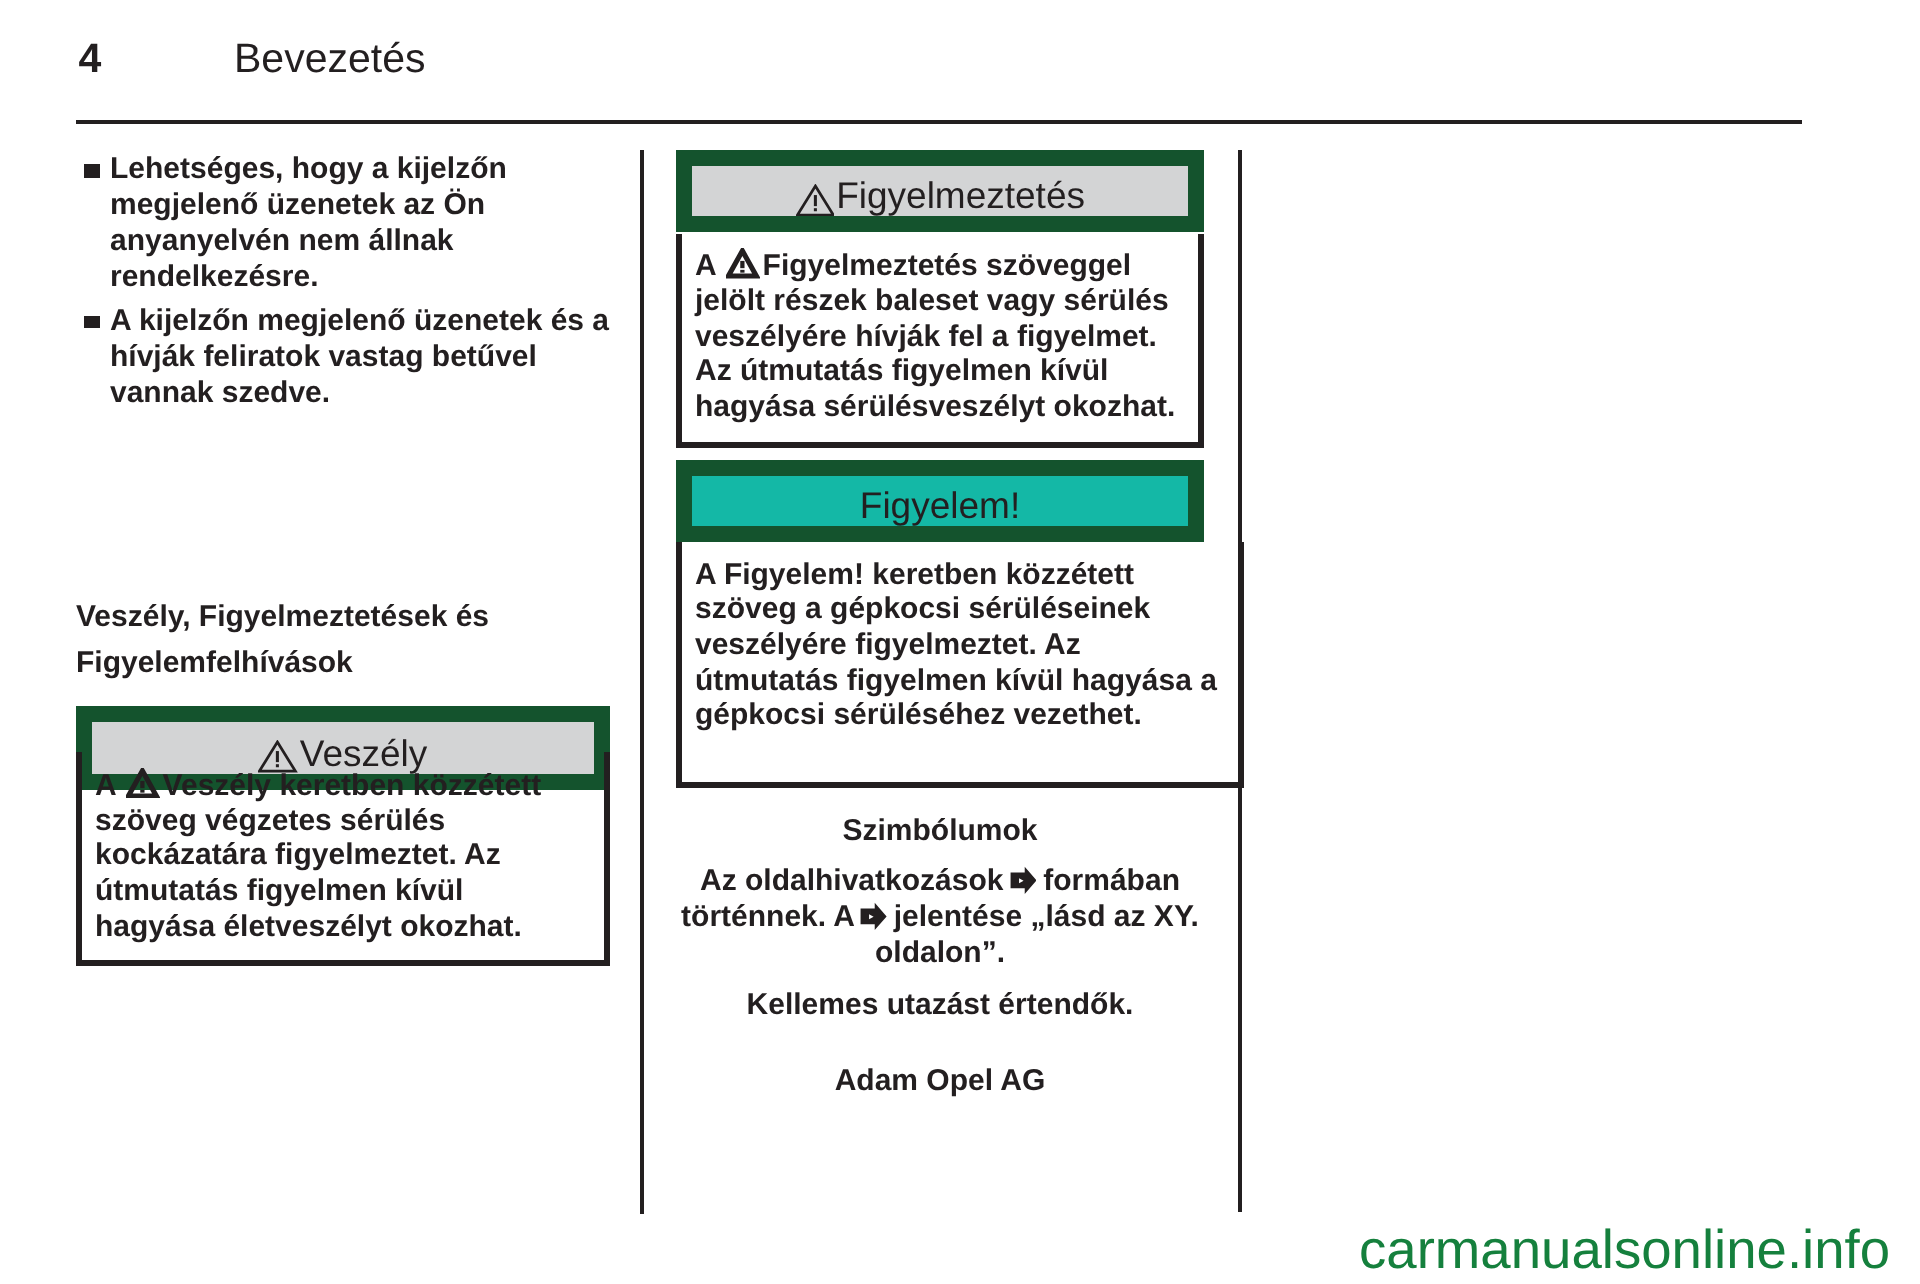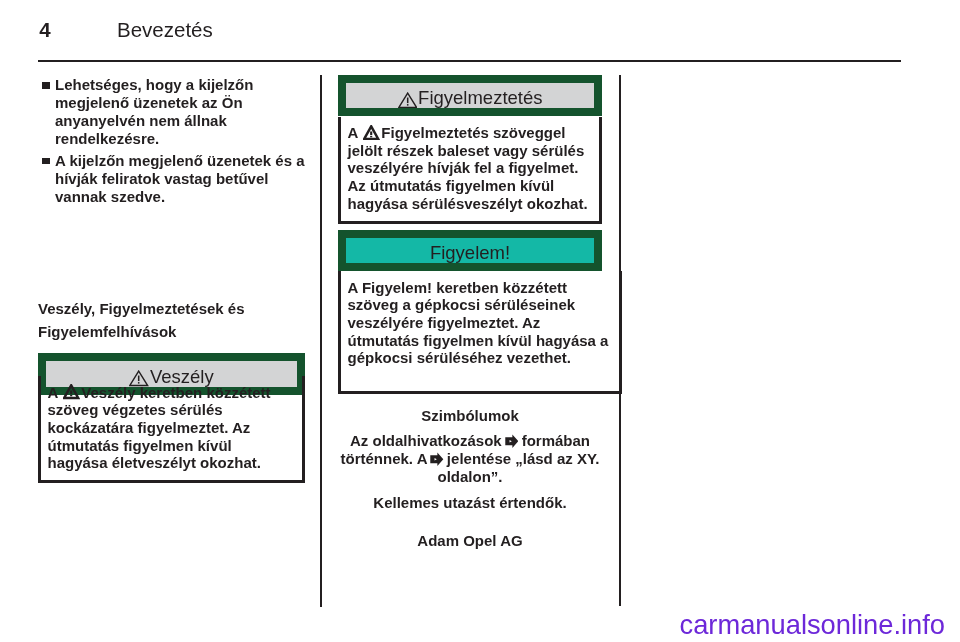--- a/index.html
+++ b/index.html
@@ -44,21 +44,21 @@
   #caution-hdr{left:338px;top:229.8px;width:264px;height:41.3px;}
   #caution-body{left:338px;top:271.1px;width:284px;height:123px;}
 
   
   .rtext{position:absolute;left:338px;width:264px;text-align:center;}
   #symbols-text{top:432.25px;}
   #closing-text{top:493.85px;}
   #signature-text{top:516.25px;margin-top:16px;}
   .rtext p{margin:0;font-size:15px;font-weight:bold;line-height:17.7px;}
 
-  .wm{position:absolute;left:679.5px;top:608.5px;font-size:27.3px;line-height:31px;color:#6d28d9;}
+  .wm{position:absolute;left:679.5px;top:608.5px;font-size:27.3px;line-height:31px;color:#15803d;}
 
   
   svg.tri-hdr{width:19.4px;height:16.6px;display:block;margin-right:1.2px;}
   svg.tri-txt{width:16.4px;height:15.7px;display:inline-block;vertical-align:-2.4px;margin-left:1.2px;margin-right:-2.4px;}
   svg.arr-txt{width:13.6px;height:14.4px;display:inline-block;vertical-align:-2.6px;margin:0 -1px;}
 </style>
 </head>
 <body>
 
 <div class="page">

